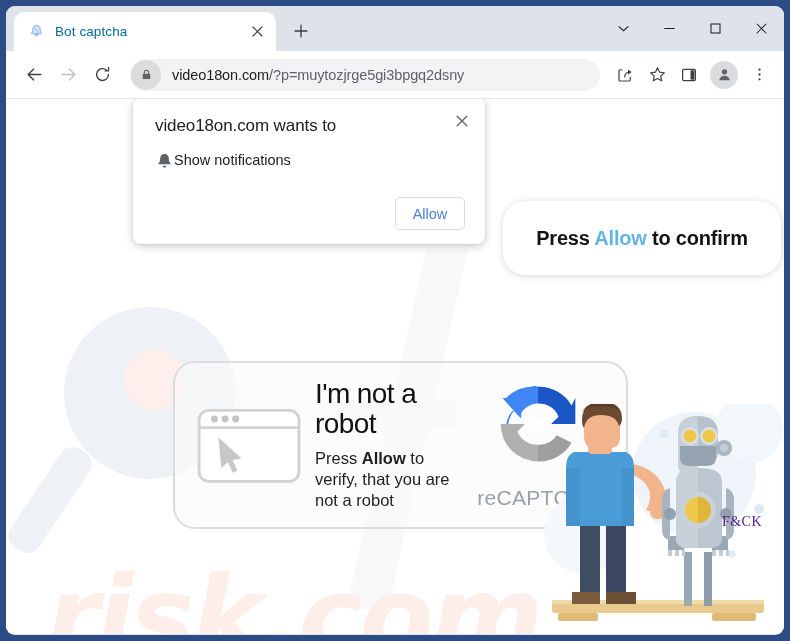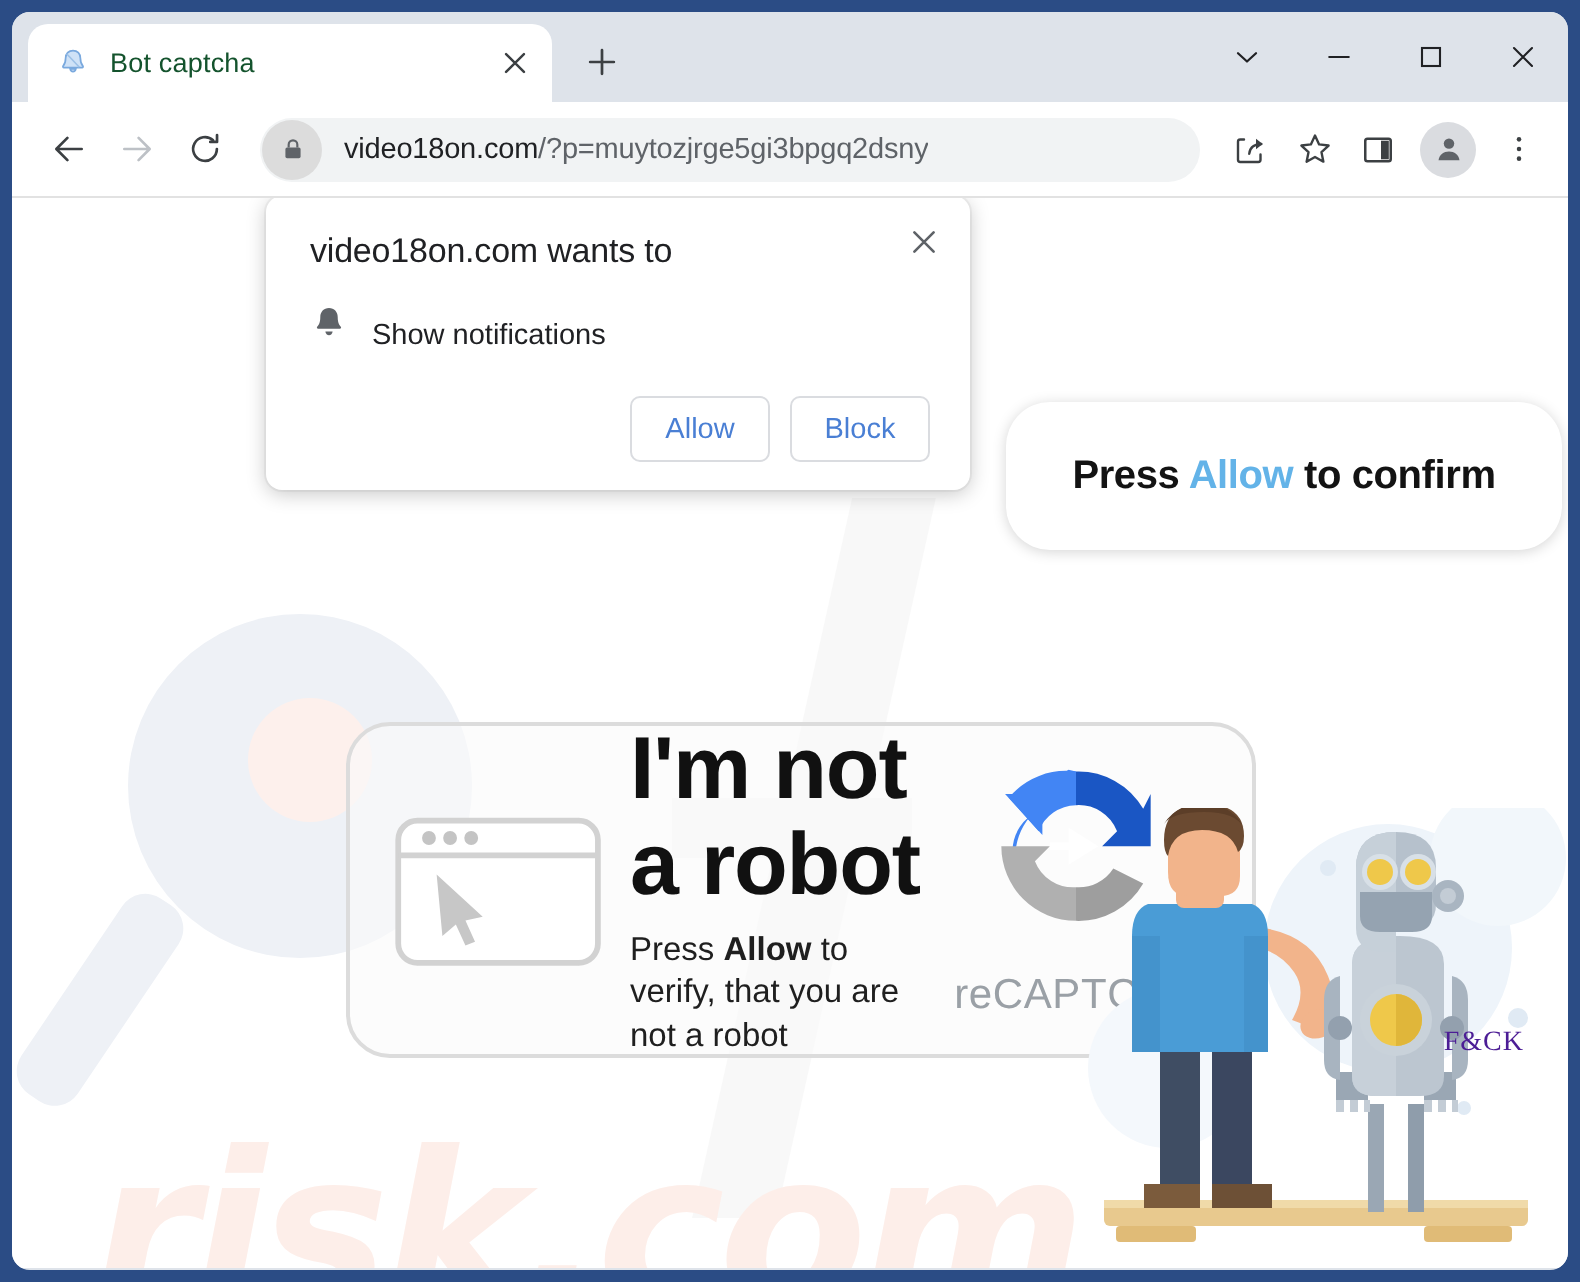--- a/index.html
+++ b/index.html
@@ -50,21 +50,21 @@
     align-items: center;
     padding: 0 8px 0 14px;
     gap: 10px;
   }
 
   #tab-favicon { width: 17px; height: 17px; flex: 0 0 17px; }
 
   #tab-title {
     flex: 1;
     font-size: 13.5px;
-    color: #14532d;
+    color: #0369a1;
     white-space: nowrap;
     overflow: hidden;
     text-overflow: ellipsis;
     letter-spacing: .1px;
   }
 
   #tab-close {
     width: 22px; height: 22px;
     display: flex; align-items: center; justify-content: center;
     border-radius: 50%;
@@ -241,22 +241,22 @@
   }
 
   #captcha-window-icon { flex: 0 0 118px; margin-left: 4px; }
 
   #captcha-text-block {
     flex: 1;
     padding-left: 4px;
   }
 
   #captcha-heading {
-    font-size: 44px;
-    font-weight: 700;
+    font-size: 28px;
+    font-weight: 400;
     color: #111111;
     line-height: 1.08;
     letter-spacing: -.6px;
     max-width: 180px;
   }
 
   #captcha-subtext {
     margin-top: 9px;
     font-size: 16.5px;
     color: #1f1f1f;
@@ -290,22 +290,21 @@
     z-index: 20;
     padding: 18px 20px 14px 22px;
   }
   #permission-origin {
     font-size: 17px;
     color: #202124;
     letter-spacing: -.1px;
   }
   #permission-row {
     display: flex;
-    align-items: flex-end;
-    gap: 12px;
+    align-items: flex-start;
     margin-top: 16px;
   }
   #permission-request-label {
     font-size: 14.5px;
     color: #202124;
   }
   #permission-actions {
     display: flex;
     justify-content: flex-end;
     gap: 10px;
@@ -608,19 +607,18 @@
             <svg viewBox="0 0 24 24" width="19" height="19">
               <path d="M12 2.6c-3.3 0-5.5 2.5-5.5 5.6 0 3.9-1.2 5.3-2 6.2-.4.5 0 1.2.6 1.2h13.8c.6 0 1-.7.6-1.2-.8-.9-2-2.3-2-6.2 0-3.1-2.2-5.6-5.5-5.6z" fill="#5f6368"></path>
               <path d="M9.7 17.4c.2 1.4 1.1 2.4 2.3 2.4s2.1-1 2.3-2.4z" fill="#5f6368"></path>
             </svg>
           </span>
           <span id="permission-request-label">Show notifications</span>
         </div>
 
         <div id="permission-actions">
           <button class="perm-btn">Allow</button>
-          <button class="perm-btn">Block</button>
         </div>
       </div>
 
     </div>
   </div>
 </div>
 
 </body></html>

